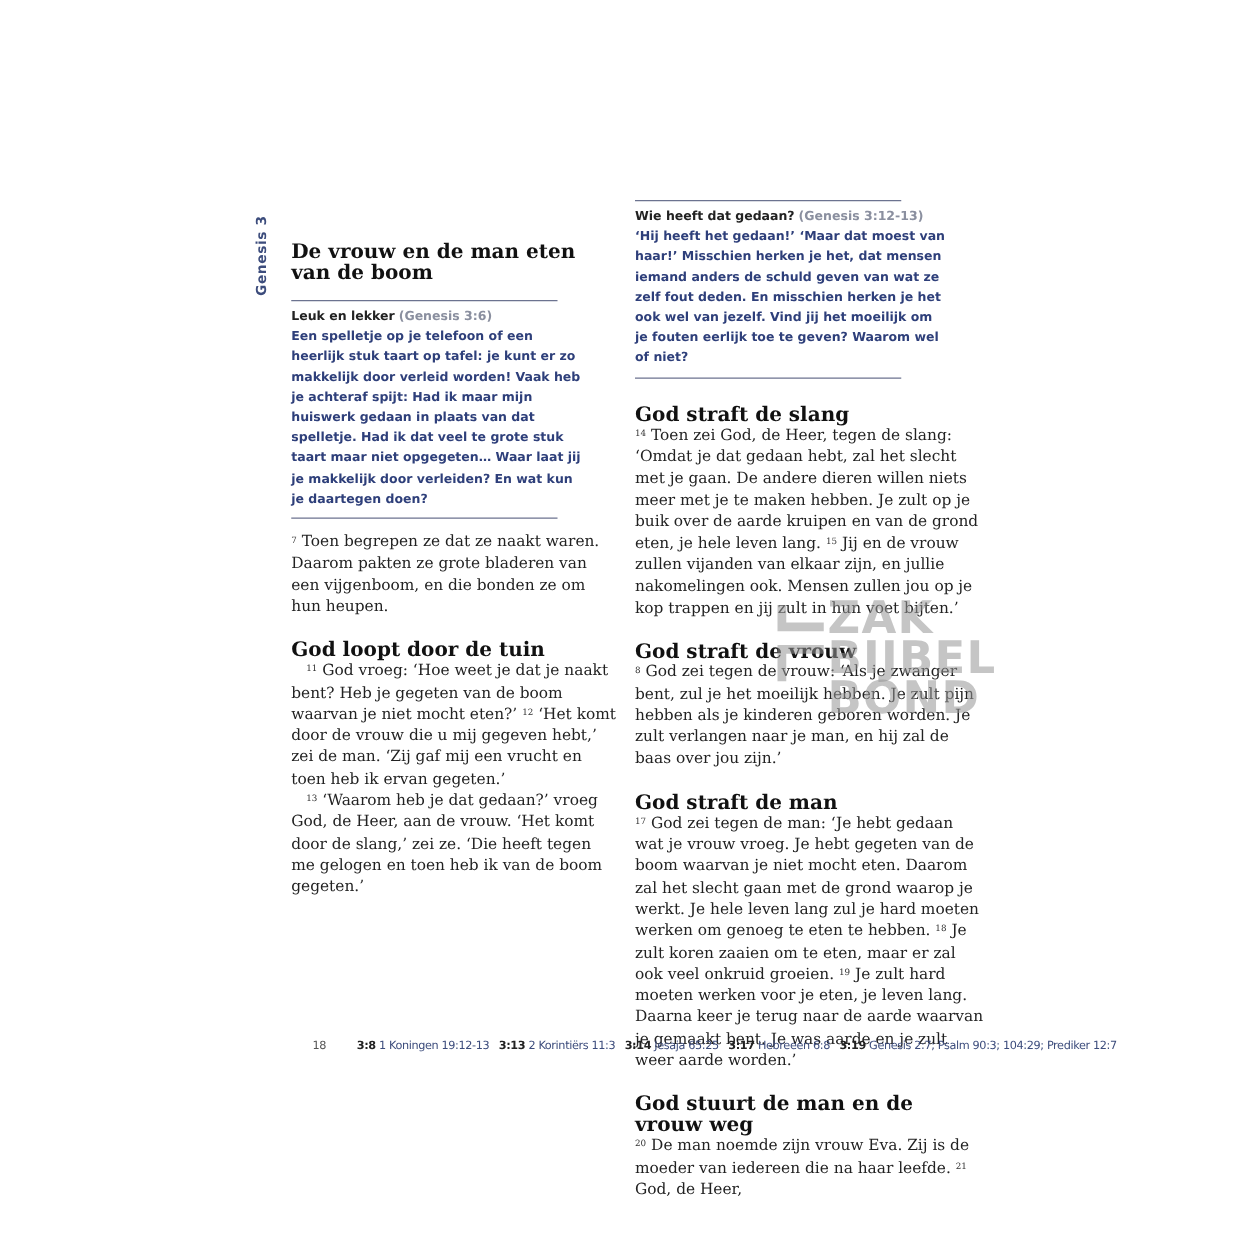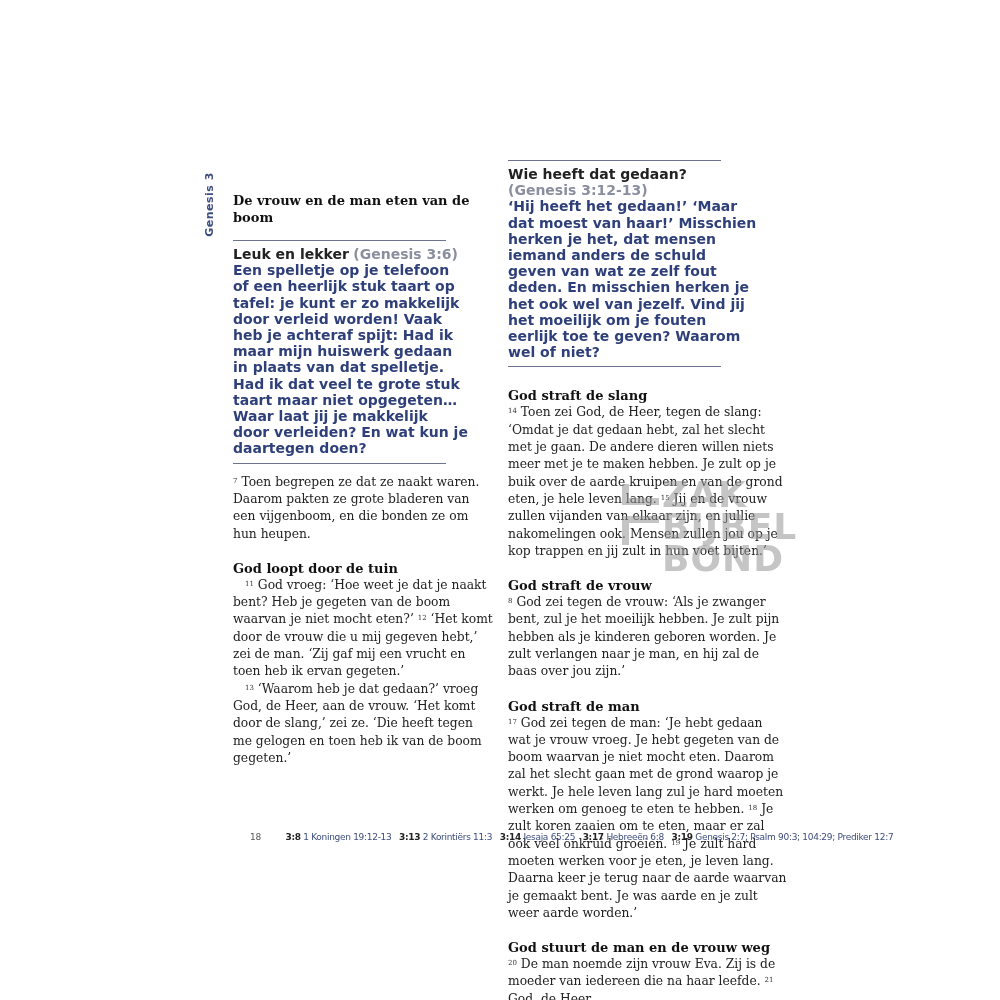--- a/index.html
+++ b/index.html
@@ -5,25 +5,25 @@
   html, body { margin:0; padding:0; background:#ffffff; }
   body { width:1000px; height:1000px; position:relative; overflow:hidden; font-family:"DejaVu Serif", serif; color:#222; }
   .page { position:absolute; left:0; top:0; width:1000px; height:1000px; }
   .book-label { position:absolute; left:200px; top:172px; width:16px; height:70px; }
   .book-label span { position:absolute; left:-26px; top:26px; width:70px; transform:rotate(-90deg); font-family:"DejaVu Sans", sans-serif; font-weight:bold; font-size:11px; color:#3c4c7c; letter-spacing:0.5px; white-space:nowrap; text-align:center; }
   .col { position:absolute; font-size:12.3px; line-height:17.3px; }
   .col-left { left:233px; top:175px; width:262px; }
   .col-right { left:508px; top:160px; width:280px; }
   .p { margin:0; }
   .indent { text-indent:12px; }
-  h3 { margin:0; font-family:"DejaVu Serif", serif; font-weight:bold; font-size:13px; line-height:17px; color:#111; }
+  h3 { margin:0; font-family:"DejaVu Serif", serif; font-weight:bold; font-size:16px; line-height:17px; color:#111; }
   .gap { height:17px; }
   sup { font-size:7px; vertical-align:3px; line-height:0; color:#333; }
   .box { border-top:1.5px solid #6c7390; border-bottom:1.5px solid #6c7390; padding:5px 0 6px 0; margin:0 0 0 0; width:213px; }
-  .box-inner { width:235px; font-family:"DejaVu Sans", sans-serif; font-size:14px; line-height:16.2px; }
+  .box-inner { width:235px; font-family:"DejaVu Sans", sans-serif; font-size:10px; line-height:16.2px; }
   .box-title { color:#222; font-weight:bold; }
   .box-ref { color:#8a8f9f; font-weight:bold; }
   .box-body { color:#2e3f7a; font-weight:bold; }
   .footer { position:absolute; left:205px; top:832px; font-family:"DejaVu Sans", sans-serif; font-size:9px; color:#3c4c7c; white-space:nowrap; letter-spacing:-0.3px;margin-left:45px; }
   .footer .pagenum { color:#555; margin-right:22px; }
   .footer .ref-num { color:#222; font-weight:bold; }
   .footer .ref-text { margin-right:5px; }
   .watermark { position:absolute; left:622px; top:480px; width:195px; height:96px; font-family:"DejaVu Sans", sans-serif; font-weight:bold; color:rgba(150,150,150,0.55); pointer-events:none; }
   .wm-line { position:absolute; left:40px; font-size:36px; line-height:30px; letter-spacing:1px; }
   .wm-bracket { position:absolute; left:0; width:30px; border:7px solid rgba(150,150,150,0.55); }

